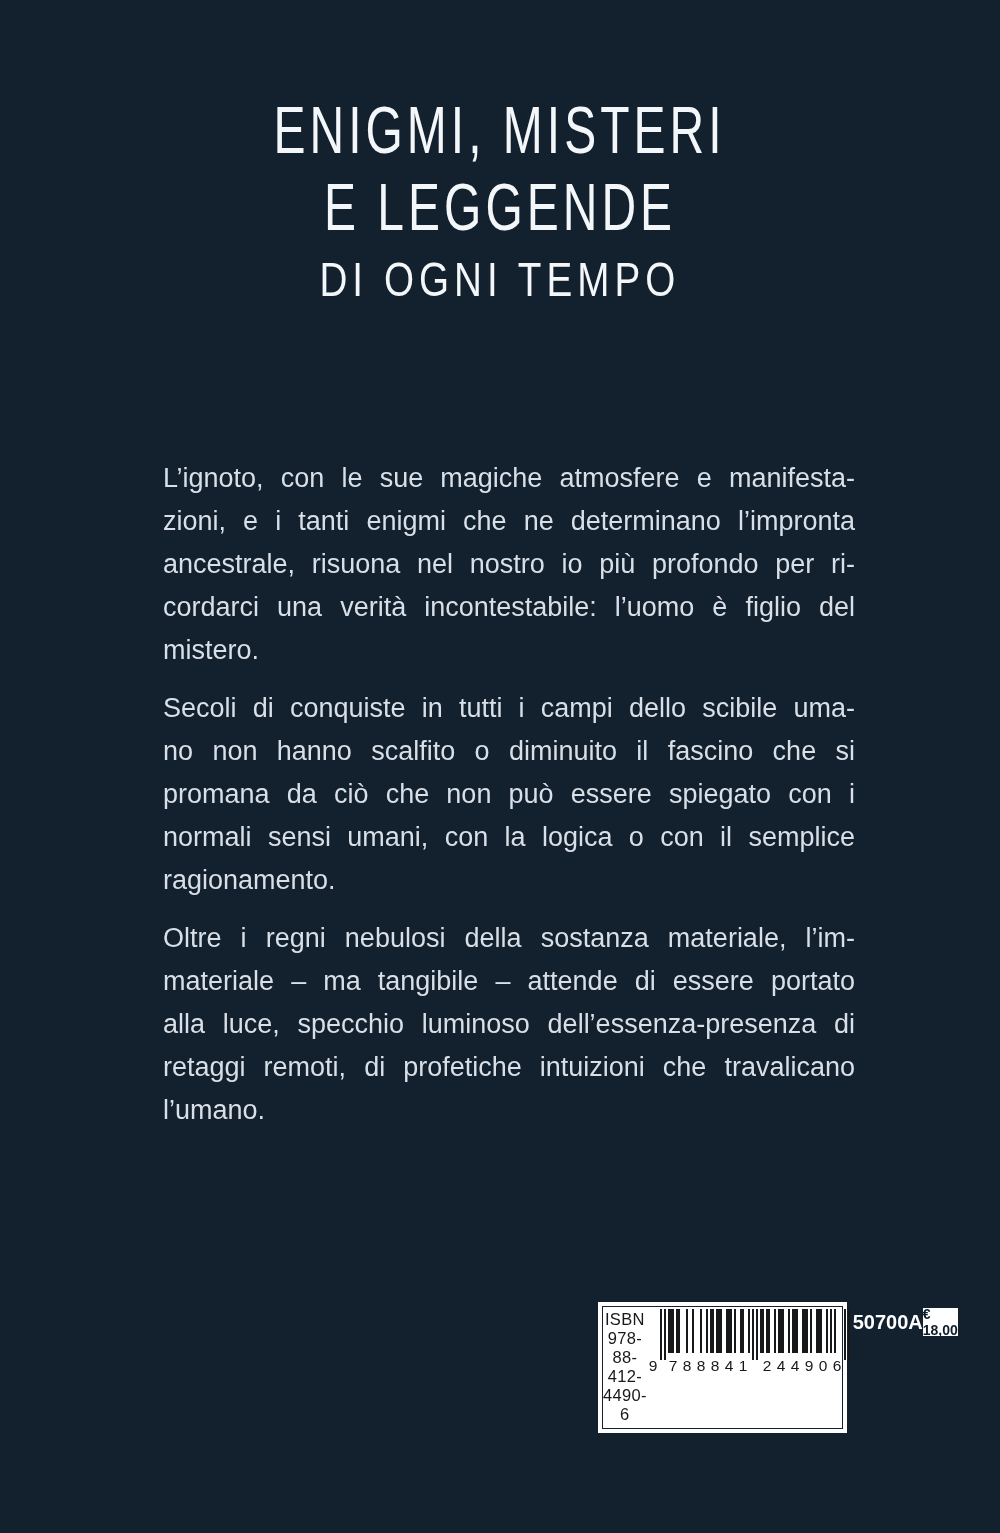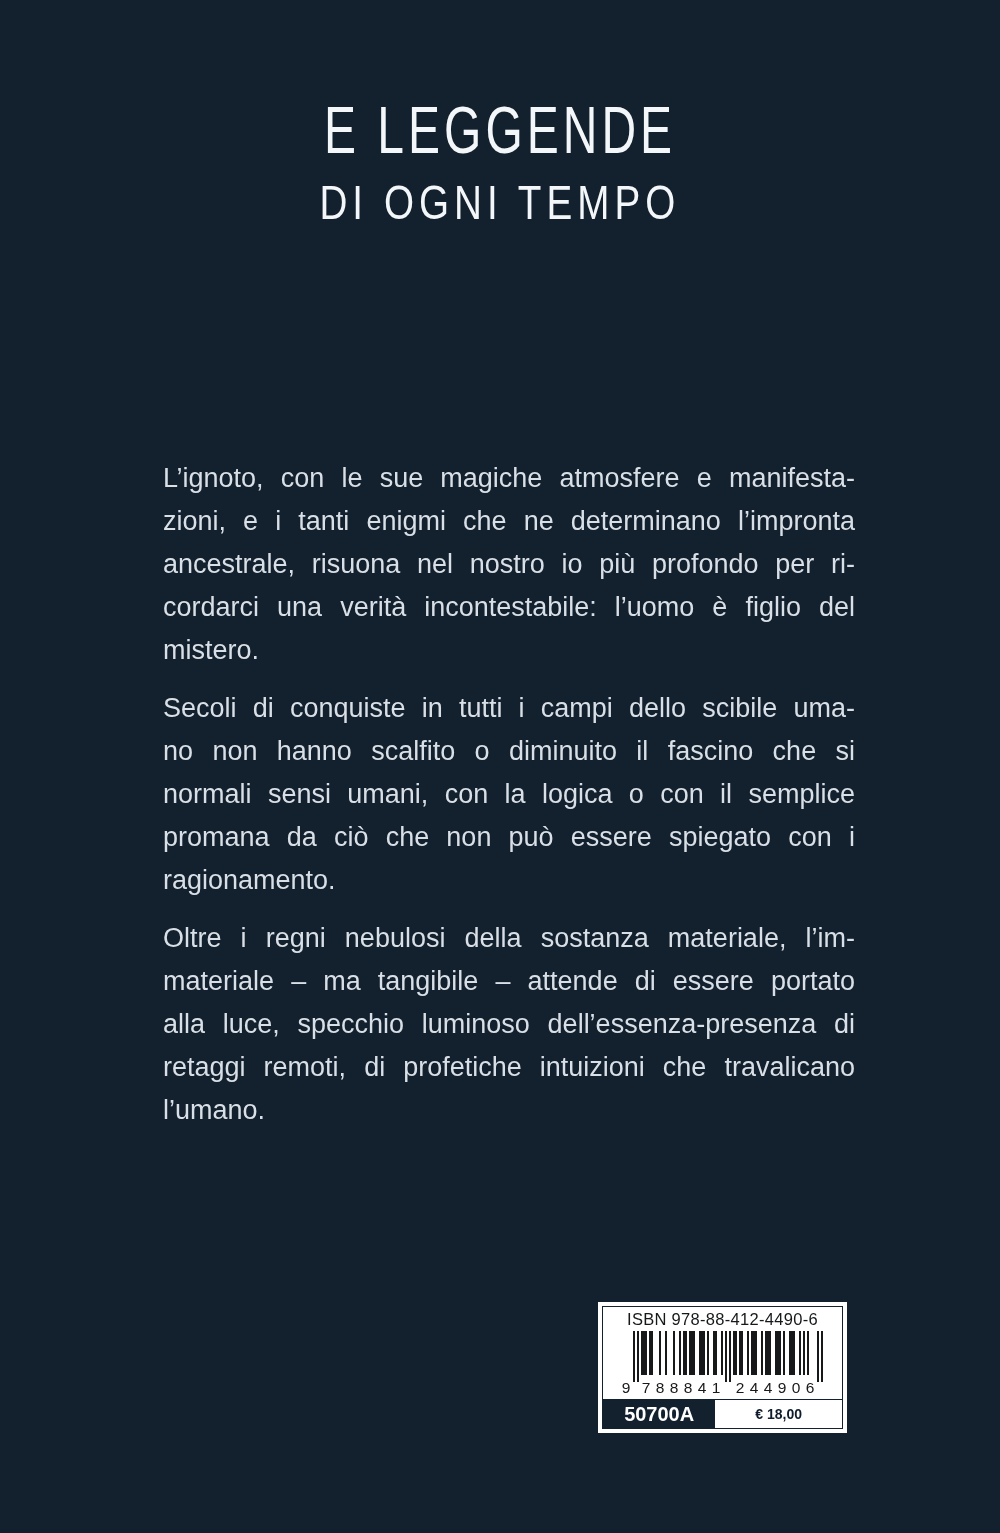--- a/index.html
+++ b/index.html
@@ -42,21 +42,21 @@
   .bline.last{text-align-last:left;}
   
   .barcode-panel{
     position:absolute;left:598px;top:1302px;width:249px;height:131px;
     background:var(--barcode-bg,#fff);
     padding:4px;box-sizing:border-box;
   }
   .barcode-inner{
     border:1.5px solid var(--background,#13212f);
     height:100%;box-sizing:border-box;
-    display:flex;flex-direction:column;
+    display:flex;flex-direction:row;
   }
   .isbn-label{
     text-align:center;
     color:var(--barcode-text,#16181a);
     font-size:16.5px;letter-spacing:.3px;
     padding-top:3px;
   }
   .bars-wrap{flex:1;display:flex;justify-content:center;align-items:flex-start;padding-top:2px;}
   .bottom-row{
     display:flex;height:28px;flex:0 0 28px;
@@ -77,40 +77,43 @@
     display:flex;align-items:center;justify-content:center;
   }
 </style>
 </head>
 <body style="--background: #13212f; --title-text: #f4f7f9; --body-text: #d9dfe6; --barcode-bg: #ffffff; --barcode-text: #16181a; --code-text: #ffffff; --price-text: #0e1c2b;">
 
 <div class="cover">
 
   <header class="title-block">
     <div class="title-line">
+      <span class="tl">ENIGMI, MISTERI</span>
+    </div>
+    <div class="title-line">
       <span class="tl">E LEGGENDE</span>
     </div>
     <div class="title-line small">
       <span class="tl">DI OGNI TEMPO</span>
     </div>
   </header>
 
   <main class="blurb">
     <div class="para">
         <div class="bline">L’ignoto, con le sue magiche atmosfere e manifesta-</div>
         <div class="bline">zioni, e i tanti enigmi che ne determinano l’impronta</div>
         <div class="bline">ancestrale, risuona nel nostro io più profondo per ri-</div>
         <div class="bline">cordarci una verità incontestabile: l’uomo è figlio del</div>
         <div class="bline last">mistero.</div>
       </div>
     <div class="para">
         <div class="bline">Secoli di conquiste in tutti i campi dello scibile uma-</div>
         <div class="bline">no non hanno scalfito o diminuito il fascino che si</div>
+        <div class="bline">promana da ciò che non può essere spiegato con i</div>
         <div class="bline">normali sensi umani, con la logica o con il semplice</div>
-        <div class="bline">promana da ciò che non può essere spiegato con i</div>
         <div class="bline last">ragionamento.</div>
       </div>
     <div class="para">
         <div class="bline">Oltre i regni nebulosi della sostanza materiale, l’im-</div>
         <div class="bline">materiale – ma tangibile – attende di essere portato</div>
         <div class="bline">alla luce, specchio luminoso dell’essenza-presenza di</div>
         <div class="bline">retaggi remoti, di profetiche intuizioni che travalicano</div>
         <div class="bline last">l’umano.</div>
       </div>
   </main>

